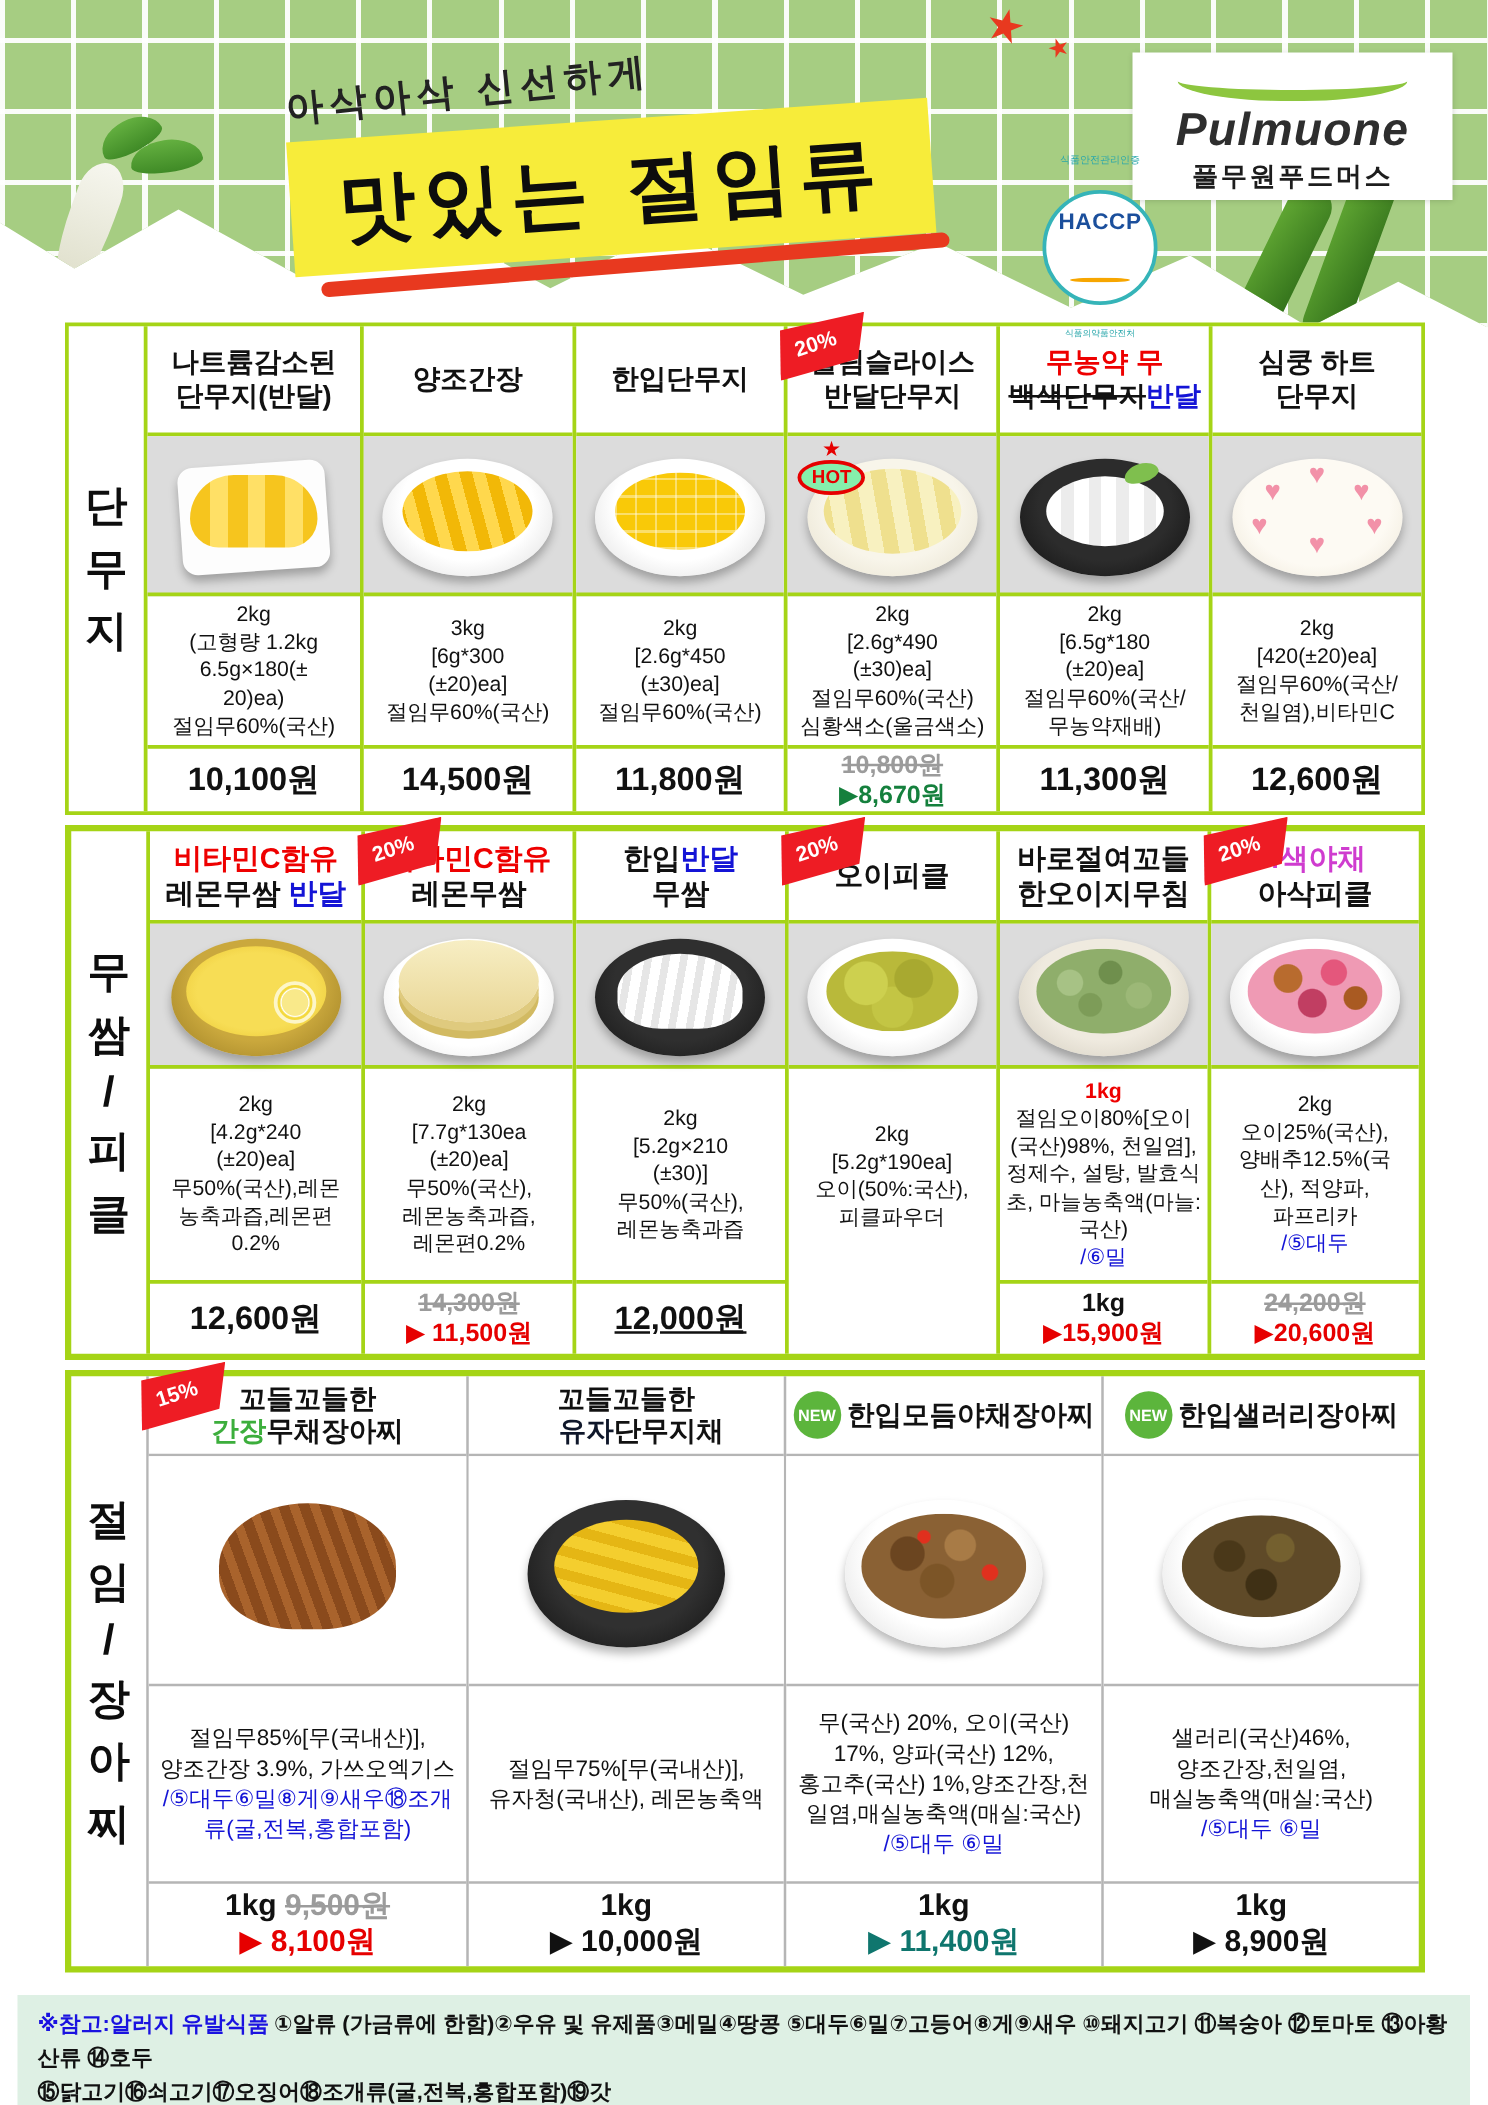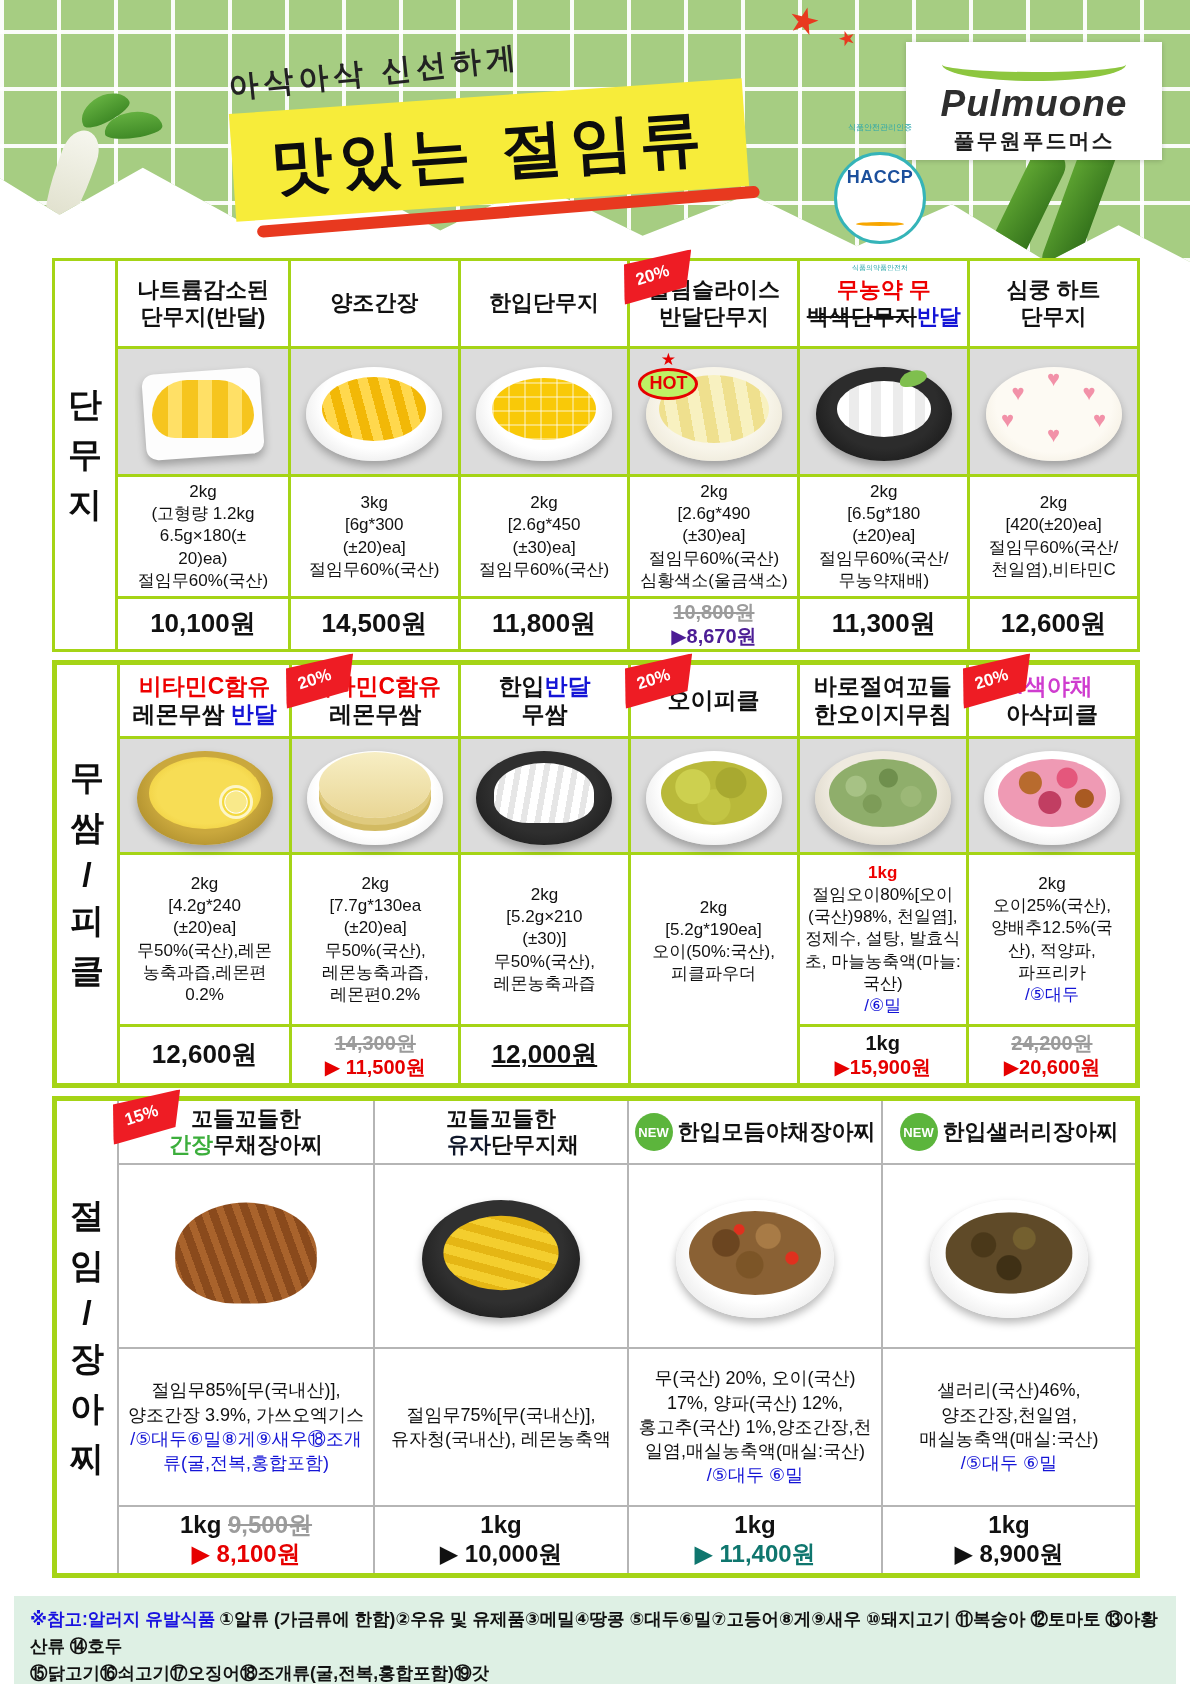--- a/index.html
+++ b/index.html
@@ -87,22 +87,22 @@
   .pline{line-height:1.2;white-space:nowrap;}
 
   
   .flag{position:absolute;top:-8px;left:-8px;width:72px;height:50px;z-index:6;transform:rotate(-6deg);}
   .flag::before{content:"";position:absolute;inset:0;background:#ee1c24;
     clip-path:polygon(5% 16%,100% 0%,88% 74%,0% 96%);}
   .ftext{position:absolute;left:14px;top:12px;color:#fff;font-size:17px;font-weight:900;
     transform:rotate(-12deg);}
   .hot{position:absolute;top:2px;left:8px;z-index:6;display:flex;flex-direction:column;align-items:center;}
   .hot-star{color:#e60000;font-size:17px;line-height:1;}
-  .hot-oval{border:3px solid #e60000;border-radius:50%;padding:2px 8px;background:#bef264;
-    color:#e60000;font-weight:900;font-size:18px;line-height:1.2;}
+  .hot-oval{border:3px solid #e60000;border-radius:50%;padding:2px 8px;background:#86efac;
+    color:#e60000;font-weight:900;font-size:15px;line-height:1.2;}
   .newb{width:38px;height:38px;border-radius:50%;background:#5cb53c;color:#fff;font-size:13px;
     font-weight:900;display:flex;align-items:center;justify-content:center;margin-right:5px;flex:none;}
 
   
   .dish{position:relative;width:150px;height:104px;}
   .plate{position:absolute;left:50%;top:52%;transform:translate(-50%,-50%);width:136px;height:94px;
     border-radius:50%;background:radial-gradient(ellipse at 50% 40%,#fff 55%,#ececec 78%,#d8d8d8 100%);
     box-shadow:0 5px 8px rgba(0,0,0,.28);}
   .food{position:absolute;left:50%;top:48%;transform:translate(-50%,-50%);width:100px;height:62px;
     border-radius:50%;}
@@ -313,21 +313,21 @@
         </div>
         <div class="cell desc">
           <span class="tseg" style="color: rgb(17, 17, 17);">2kg
 [2.6g*490
 (±30)ea]
 절임무60%(국산)
 심황색소(울금색소)</span>
         </div>
         <div class="cell price two">
           <div class="pline"><span class="tseg" style="color: rgb(155, 155, 155); text-decoration: line-through;">10,800원</span></div>
-          <div class="pline"><span class="tseg" style="color: #4c1d95;">▶8,670원</span></div>
+          <div class="pline"><span class="tseg" style="color: #15803d;">▶8,670원</span></div>
         </div>
       </div>
       <div class="pcol">
         <div class="cell head">
           <div class="nwrap">
             <div class="nlines">
               <div class="nline"><span class="tseg" style="color: rgb(238, 0, 0);">무농약 무</span></div>
               <div class="nline"><span class="tseg" style="color: rgb(17, 17, 17); text-decoration: line-through;">백색단무지</span><span class="tseg" style="color: rgb(20, 20, 214);">반달</span></div>
             </div>
           </div>

